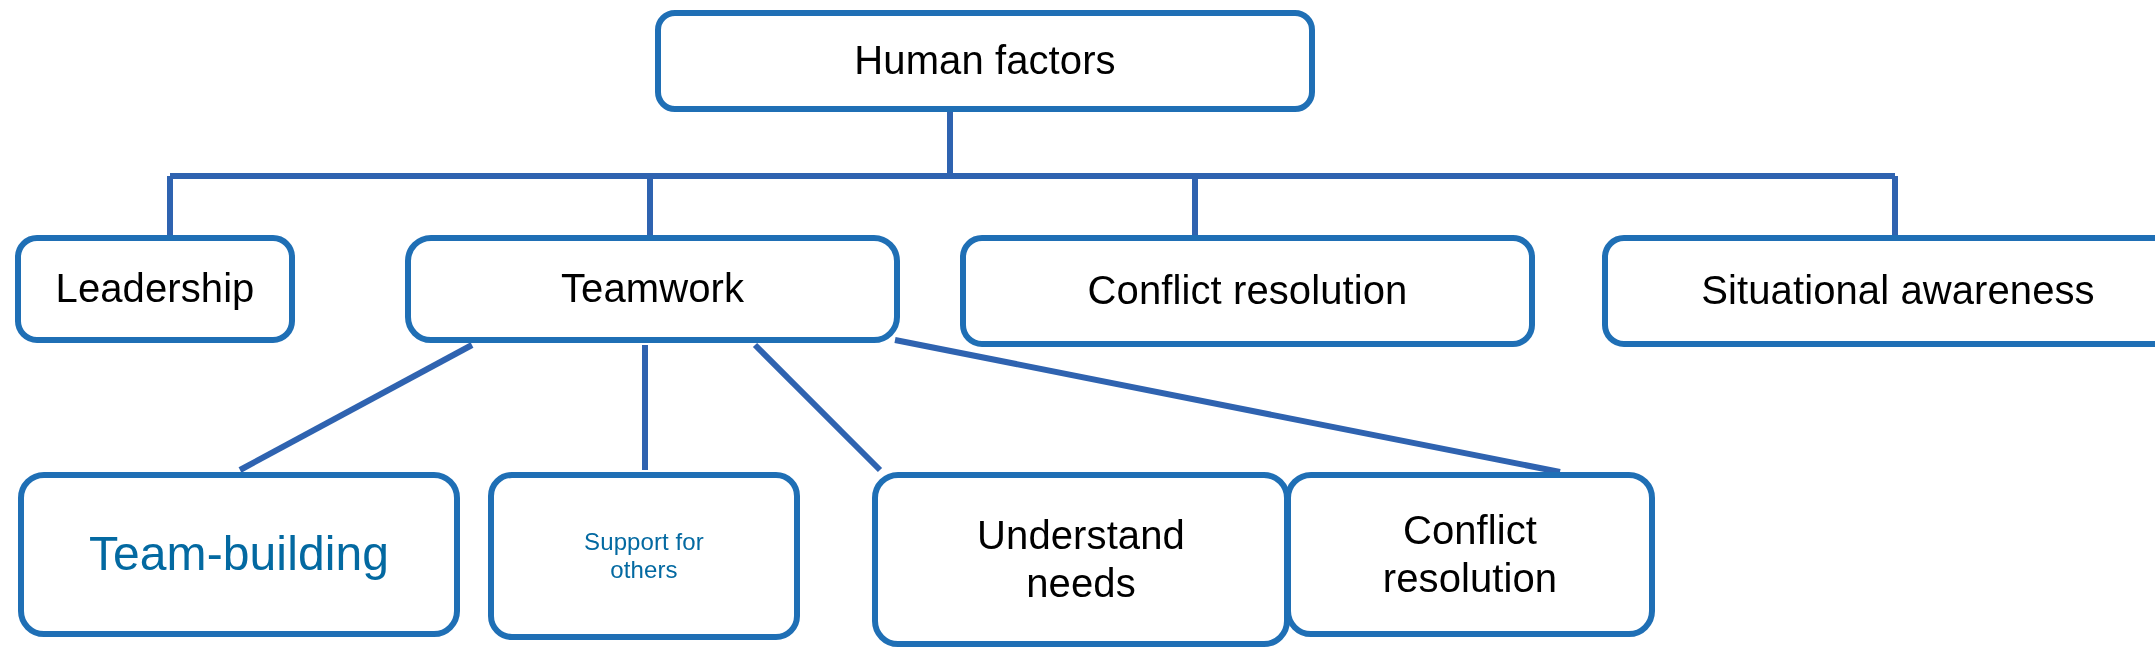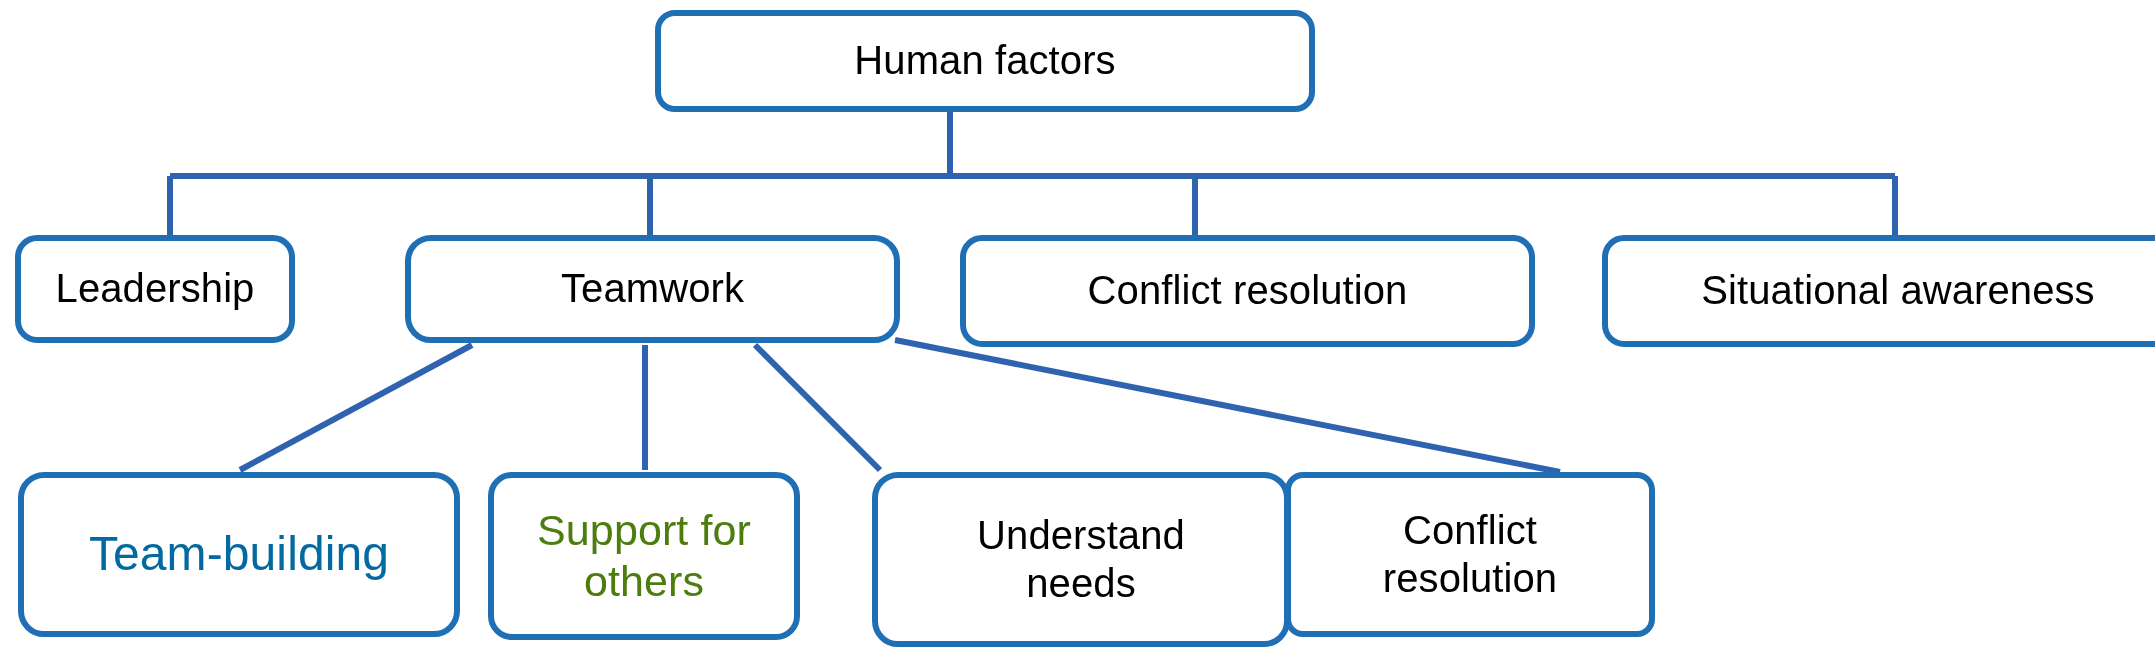--- a/index.html
+++ b/index.html
@@ -76,26 +76,26 @@
       <div class="node-box" style="left: 960px; top: 235px; width: 575px; height: 112px; border-width: 6px; border-color: rgb(31, 111, 181); border-radius: 22px; background: rgb(255, 255, 255);">
         <span class="node-label" style="font-size: 40px; color: rgb(0, 0, 0);">Conflict resolution</span>
       </div>
       <div class="node-box" style="left: 1558px; top: 235px; width: 592px; height: 112px; border-width: 6px; border-color: rgb(31, 111, 181); border-radius: 22px; background: rgb(255, 255, 255); margin-left: 44px;">
         <span class="node-label" style="font-size: 40px; color: rgb(0, 0, 0);">Situational awareness</span>
       </div>
       <div class="node-box" style="left: 18px; top: 472px; width: 442px; height: 165px; border-width: 6px; border-color: rgb(31, 111, 181); border-radius: 26px; background: rgb(255, 255, 255);">
         <span class="node-label" style="font-size: 48px; color: #0369a1;">Team-building</span>
       </div>
       <div class="node-box" style="left: 488px; top: 472px; width: 312px; height: 168px; border-width: 6px; border-color: rgb(31, 111, 181); border-radius: 24px; background: rgb(255, 255, 255);">
-        <span class="node-label" style="font-size: 43px; color: #4d7c0f;">Support for
+        <span class="node-label" style="font-size: 24px; color: #0369a1;">Support for
 others</span>
       </div>
       <div class="node-box" style="left: 832px; top: 472px; width: 418px; height: 175px; border-width: 6px; border-color: rgb(31, 111, 181); border-radius: 26px; background: rgb(255, 255, 255); margin-left: 40px;">
         <span class="node-label" style="font-size: 40px; color: rgb(0, 0, 0);">Understand
 needs</span>
       </div>
-      <div class="node-box" style="left: 1285px; top: 472px; width: 370px; height: 165px; border-width: 6px; border-color: rgb(31, 111, 181); border-radius: 18px; background: rgb(255, 255, 255);">
+      <div class="node-box" style="left: 1285px; top: 472px; width: 370px; height: 165px; border-width: 6px; border-color: rgb(31, 111, 181); border-radius: 26px; background: rgb(255, 255, 255);">
         <span class="node-label" style="font-size: 40px; color: rgb(0, 0, 0);">Conflict
 resolution</span>
       </div>
     </div>
 
 </div>
 
 </body></html>

